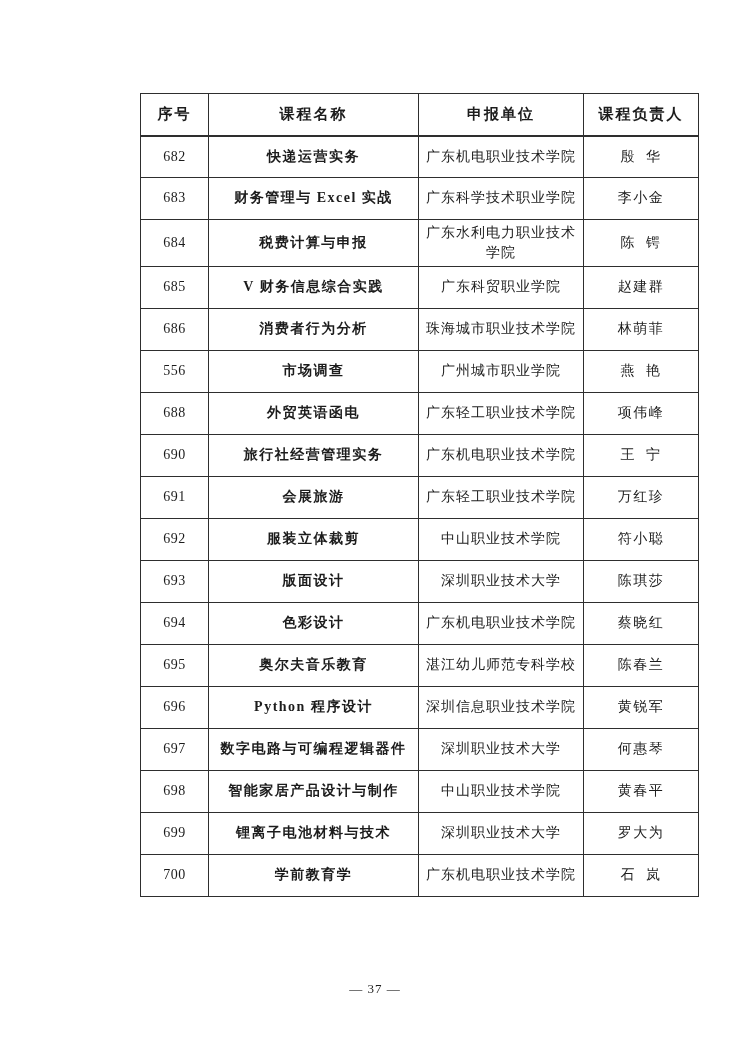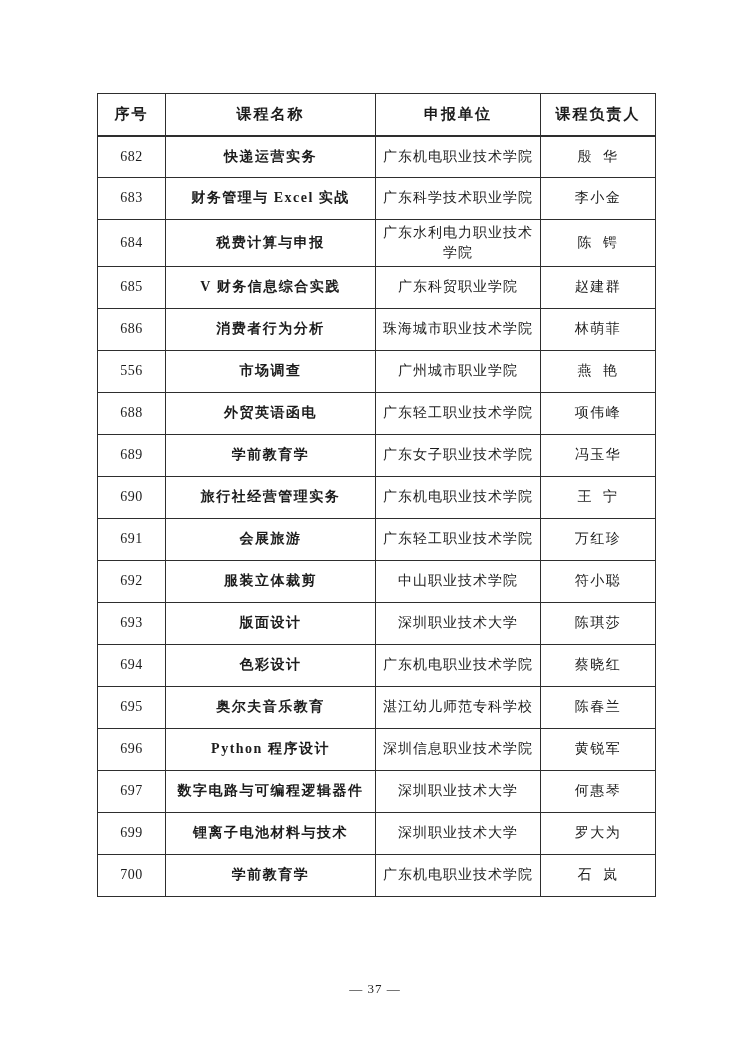--- a/index.html
+++ b/index.html
@@ -18,20 +18,21 @@
   .table-wrap {
     position: absolute;
     left: 97px;
     top: 93px;
     width: 558px;
   }
   table.course-table {
     border-collapse: collapse;
     table-layout: fixed;
     width: 558px;
+    margin-left: 43px;
   }
   col.c1 { width: 68px; }
   col.c2 { width: 210px; }
   col.c3 { width: 165px; }
   col.c4 { width: 115px; }
   th, td {
     border: 1px solid #2e2e2e;
     text-align: center;
     vertical-align: middle;
     padding: 2px 6px;
@@ -133,26 +134,20 @@
     <td class="c-inst">广州城市职业学院</td>
     <td class="c-leader">燕  艳</td>
   </tr>
         <tr>
     <td class="c-seq">688</td>
     <td class="c-course">外贸英语函电</td>
     <td class="c-inst">广东轻工职业技术学院</td>
     <td class="c-leader">项伟峰</td>
   </tr>
         <tr>
-    <td class="c-seq">689</td>
-    <td class="c-course">学前教育学</td>
-    <td class="c-inst">广东女子职业技术学院</td>
-    <td class="c-leader">冯玉华</td>
-  </tr>
-        <tr>
     <td class="c-seq">690</td>
     <td class="c-course">旅行社经营管理实务</td>
     <td class="c-inst">广东机电职业技术学院</td>
     <td class="c-leader">王  宁</td>
   </tr>
         <tr>
     <td class="c-seq">691</td>
     <td class="c-course">会展旅游</td>
     <td class="c-inst">广东轻工职业技术学院</td>
     <td class="c-leader">万红珍</td>
@@ -185,20 +180,26 @@
     <td class="c-seq">696</td>
     <td class="c-course">Python 程序设计</td>
     <td class="c-inst">深圳信息职业技术学院</td>
     <td class="c-leader">黄锐军</td>
   </tr>
         <tr>
     <td class="c-seq">697</td>
     <td class="c-course">数字电路与可编程逻辑器件</td>
     <td class="c-inst">深圳职业技术大学</td>
     <td class="c-leader">何惠琴</td>
+  </tr>
+        <tr>
+    <td class="c-seq">698</td>
+    <td class="c-course">智能家居产品设计与制作</td>
+    <td class="c-inst">中山职业技术学院</td>
+    <td class="c-leader">黄春平</td>
   </tr>
         <tr>
     <td class="c-seq">699</td>
     <td class="c-course">锂离子电池材料与技术</td>
     <td class="c-inst">深圳职业技术大学</td>
     <td class="c-leader">罗大为</td>
   </tr>
         <tr>
     <td class="c-seq">700</td>
     <td class="c-course">学前教育学</td>

